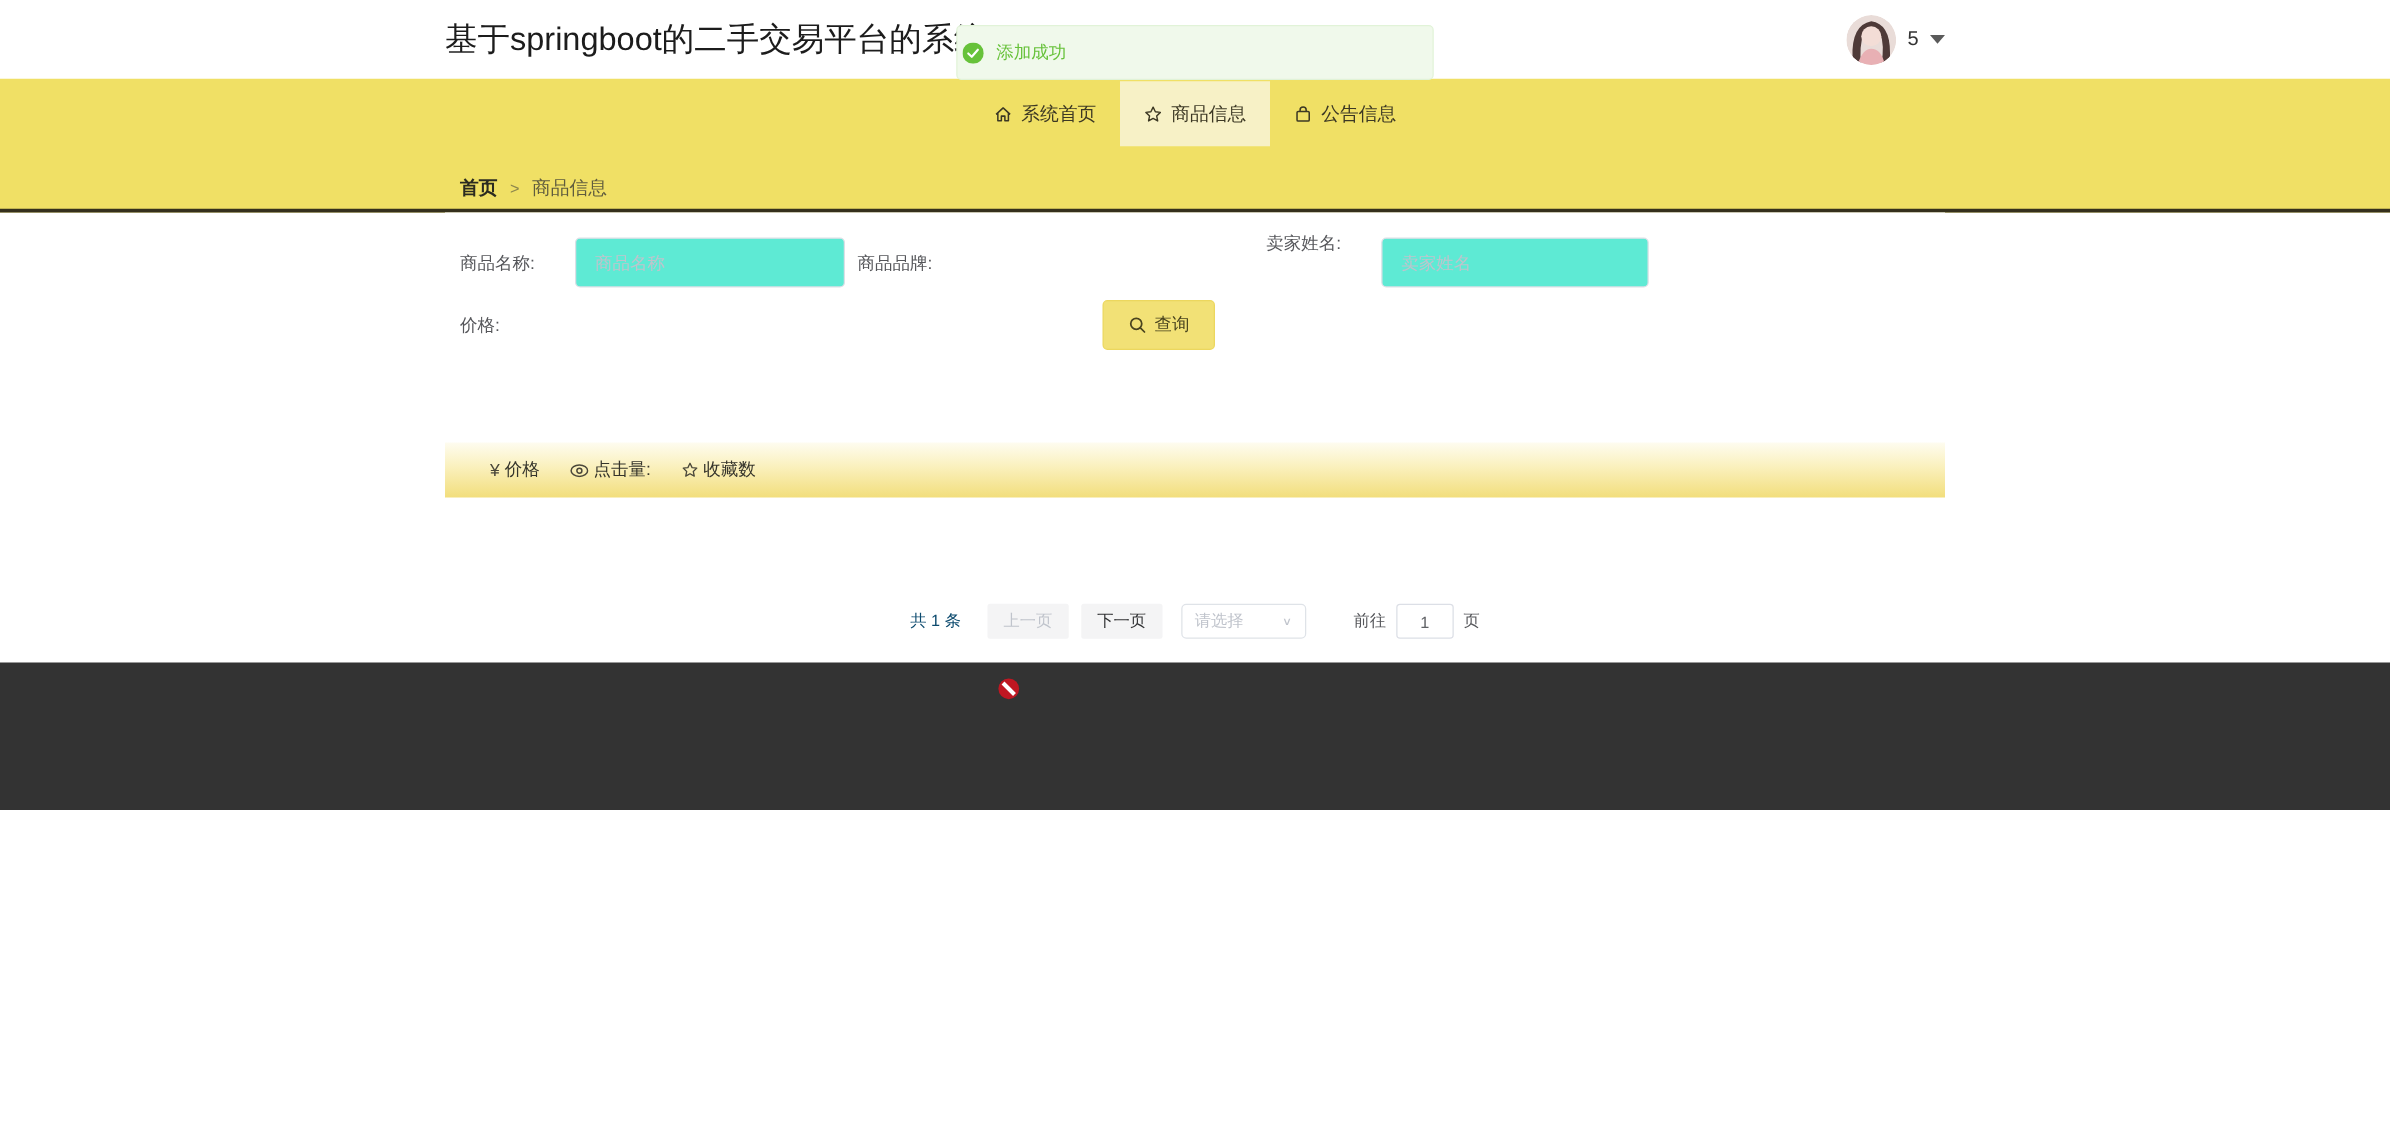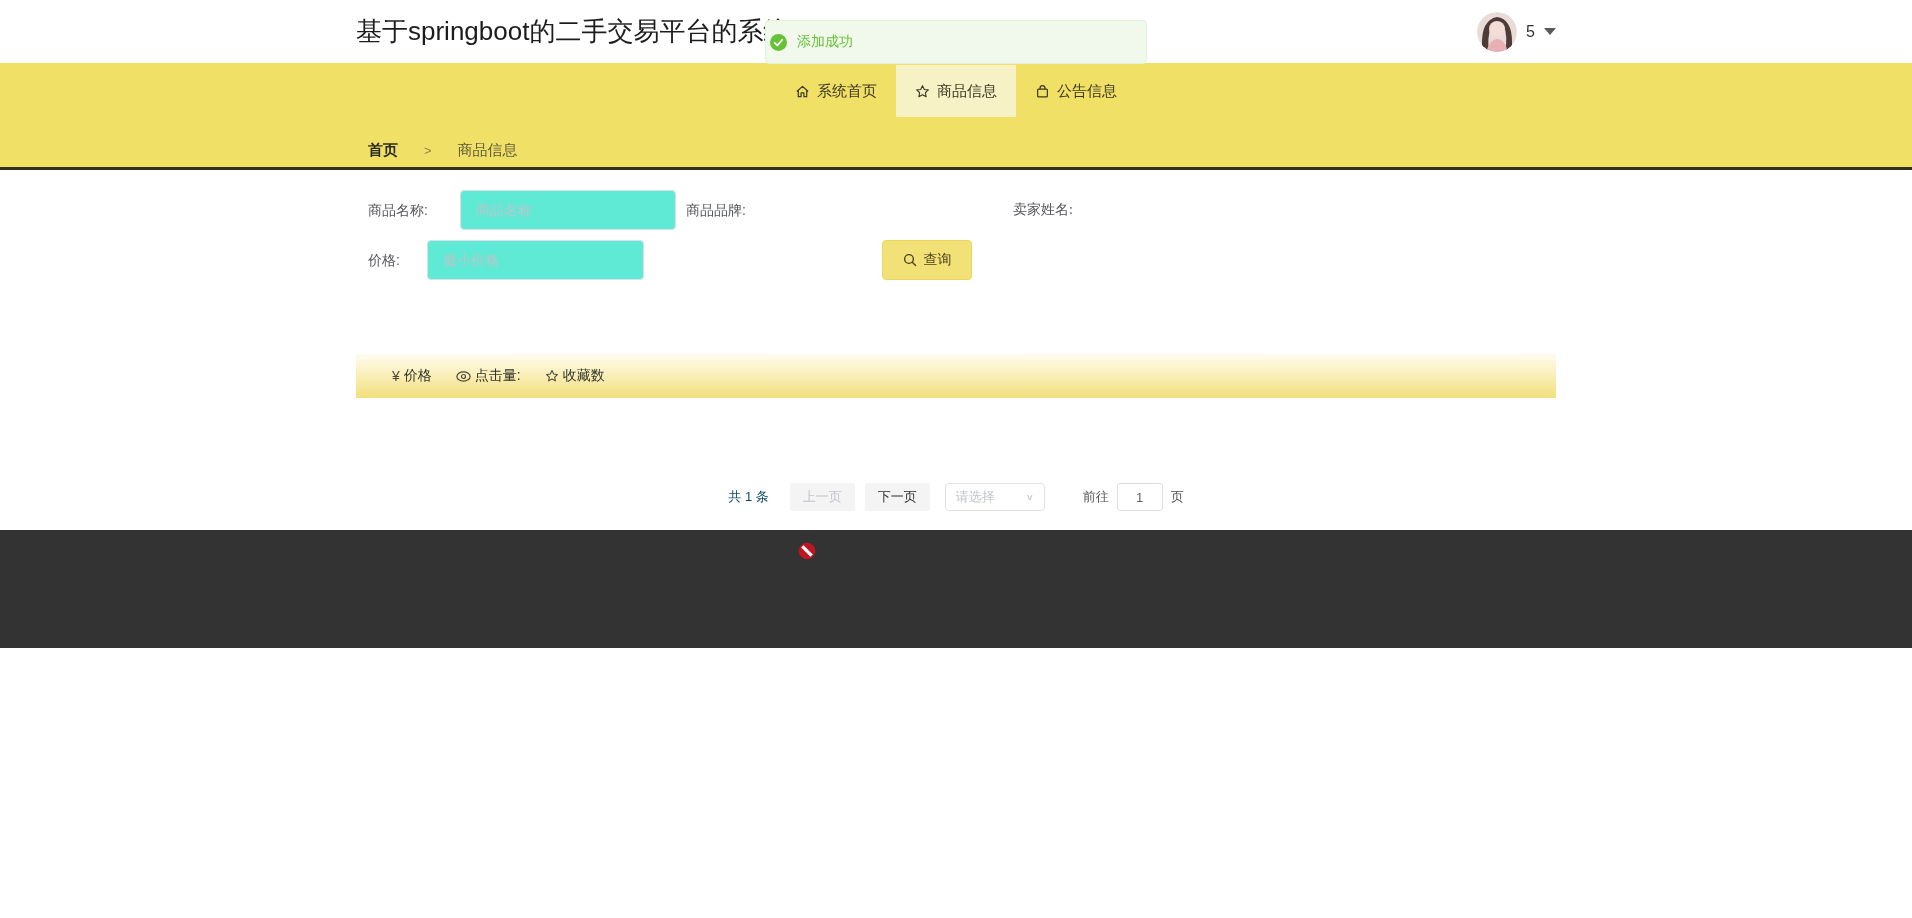--- a/index.html
+++ b/index.html
@@ -48,42 +48,42 @@
   }
   .tab {
     display:flex; align-items:center; gap:7px; padding:0 19px;
     font-size:15px; color:#3c3824; cursor:pointer; white-space:nowrap;
   }
   .tab.active { background:#f7f1c6; }
   .tab svg { display:block; }
 
   .breadcrumb {
     position:absolute; top:78px; left:calc(50% - 588px);
-    display:flex; align-items:center; gap:26px; font-size:15px;
+    display:flex; align-items:center; gap:10px; font-size:15px;
   }
   .breadcrumb-root { font-weight:bold; color:#2b2b20; cursor:pointer; }
   .breadcrumb-sep { color:#8d874d; font-size:13px; }
   .breadcrumb-current { color:#5f5c3e; }
 
   
   .content { position:absolute; top:170px; left:50%; transform:translateX(-50%); width:1200px; height:360px; background:#fff; }
 
   .form-label { position:absolute; height:40px; line-height:40px; font-size:14px; color:#55565a; }
   .text-input {
     position:absolute; height:40px; border:1px solid #dcdfe6; border-radius:4px;
     padding:0 15px; font-size:14px; color:#606266; outline:none; background:#5eead4;
     font-family:"Liberation Sans","DejaVu Sans",sans-serif;
   }
   .text-input::placeholder { color:#bfc4cc; }
 
   .lbl-name   { top:20px; left:12px; }
   .inp-name   { top:20px; left:104px; width:216px; }
   .lbl-brand  { top:20px; left:330px; }
   .inp-brand  { top:20px; left:426px; width:214px; }
-  .lbl-seller { top:20px; left:657px;font-family:Liberation Serif, serif; }
+  .lbl-seller { top:4px; left:657px; }
   .inp-seller { top:20px; left:749px; width:214px; }
 
   .lbl-price  { top:70px; left:12px; }
   .inp-price-min { top:70px; left:71px;  width:217px; }
   .inp-price-max { top:70px; left:296px; width:214px; }
 
   .query-btn {
     position:absolute; top:70px; left:526px; width:90px; height:40px;
     background:#f2e176; border:1px solid #ecd75e; border-radius:4px;
     display:flex; align-items:center; justify-content:center; gap:7px;
@@ -199,23 +199,23 @@
 </div>
 
 <div class="content">
 
   <span class="form-label lbl-name">商品名称:</span>
   <input class="text-input inp-name" type="text" placeholder="商品名称" style="">
 
   <span class="form-label lbl-brand">商品品牌:</span>
 
   <span class="form-label lbl-seller">卖家姓名:</span>
+  <input class="text-input inp-seller" type="text" placeholder="卖家姓名" style="">
 
   <span class="form-label lbl-price">价格:</span>
-  <input class="text-input inp-price-min" type="text" placeholder="最小价格" style="">
 
   <button class="query-btn">
     <svg width="14" height="14" viewBox="0 0 14 14">
       <circle cx="6" cy="6" r="4.4" fill="none" stroke="#4a441f" stroke-width="1.4"></circle>
       <line x1="9.3" y1="9.3" x2="12.6" y2="12.6" stroke="#4a441f" stroke-width="1.4" stroke-linecap="round"></line>
     </svg>
     <span>查询</span>
   </button>
 
   <div class="sort-bar">

